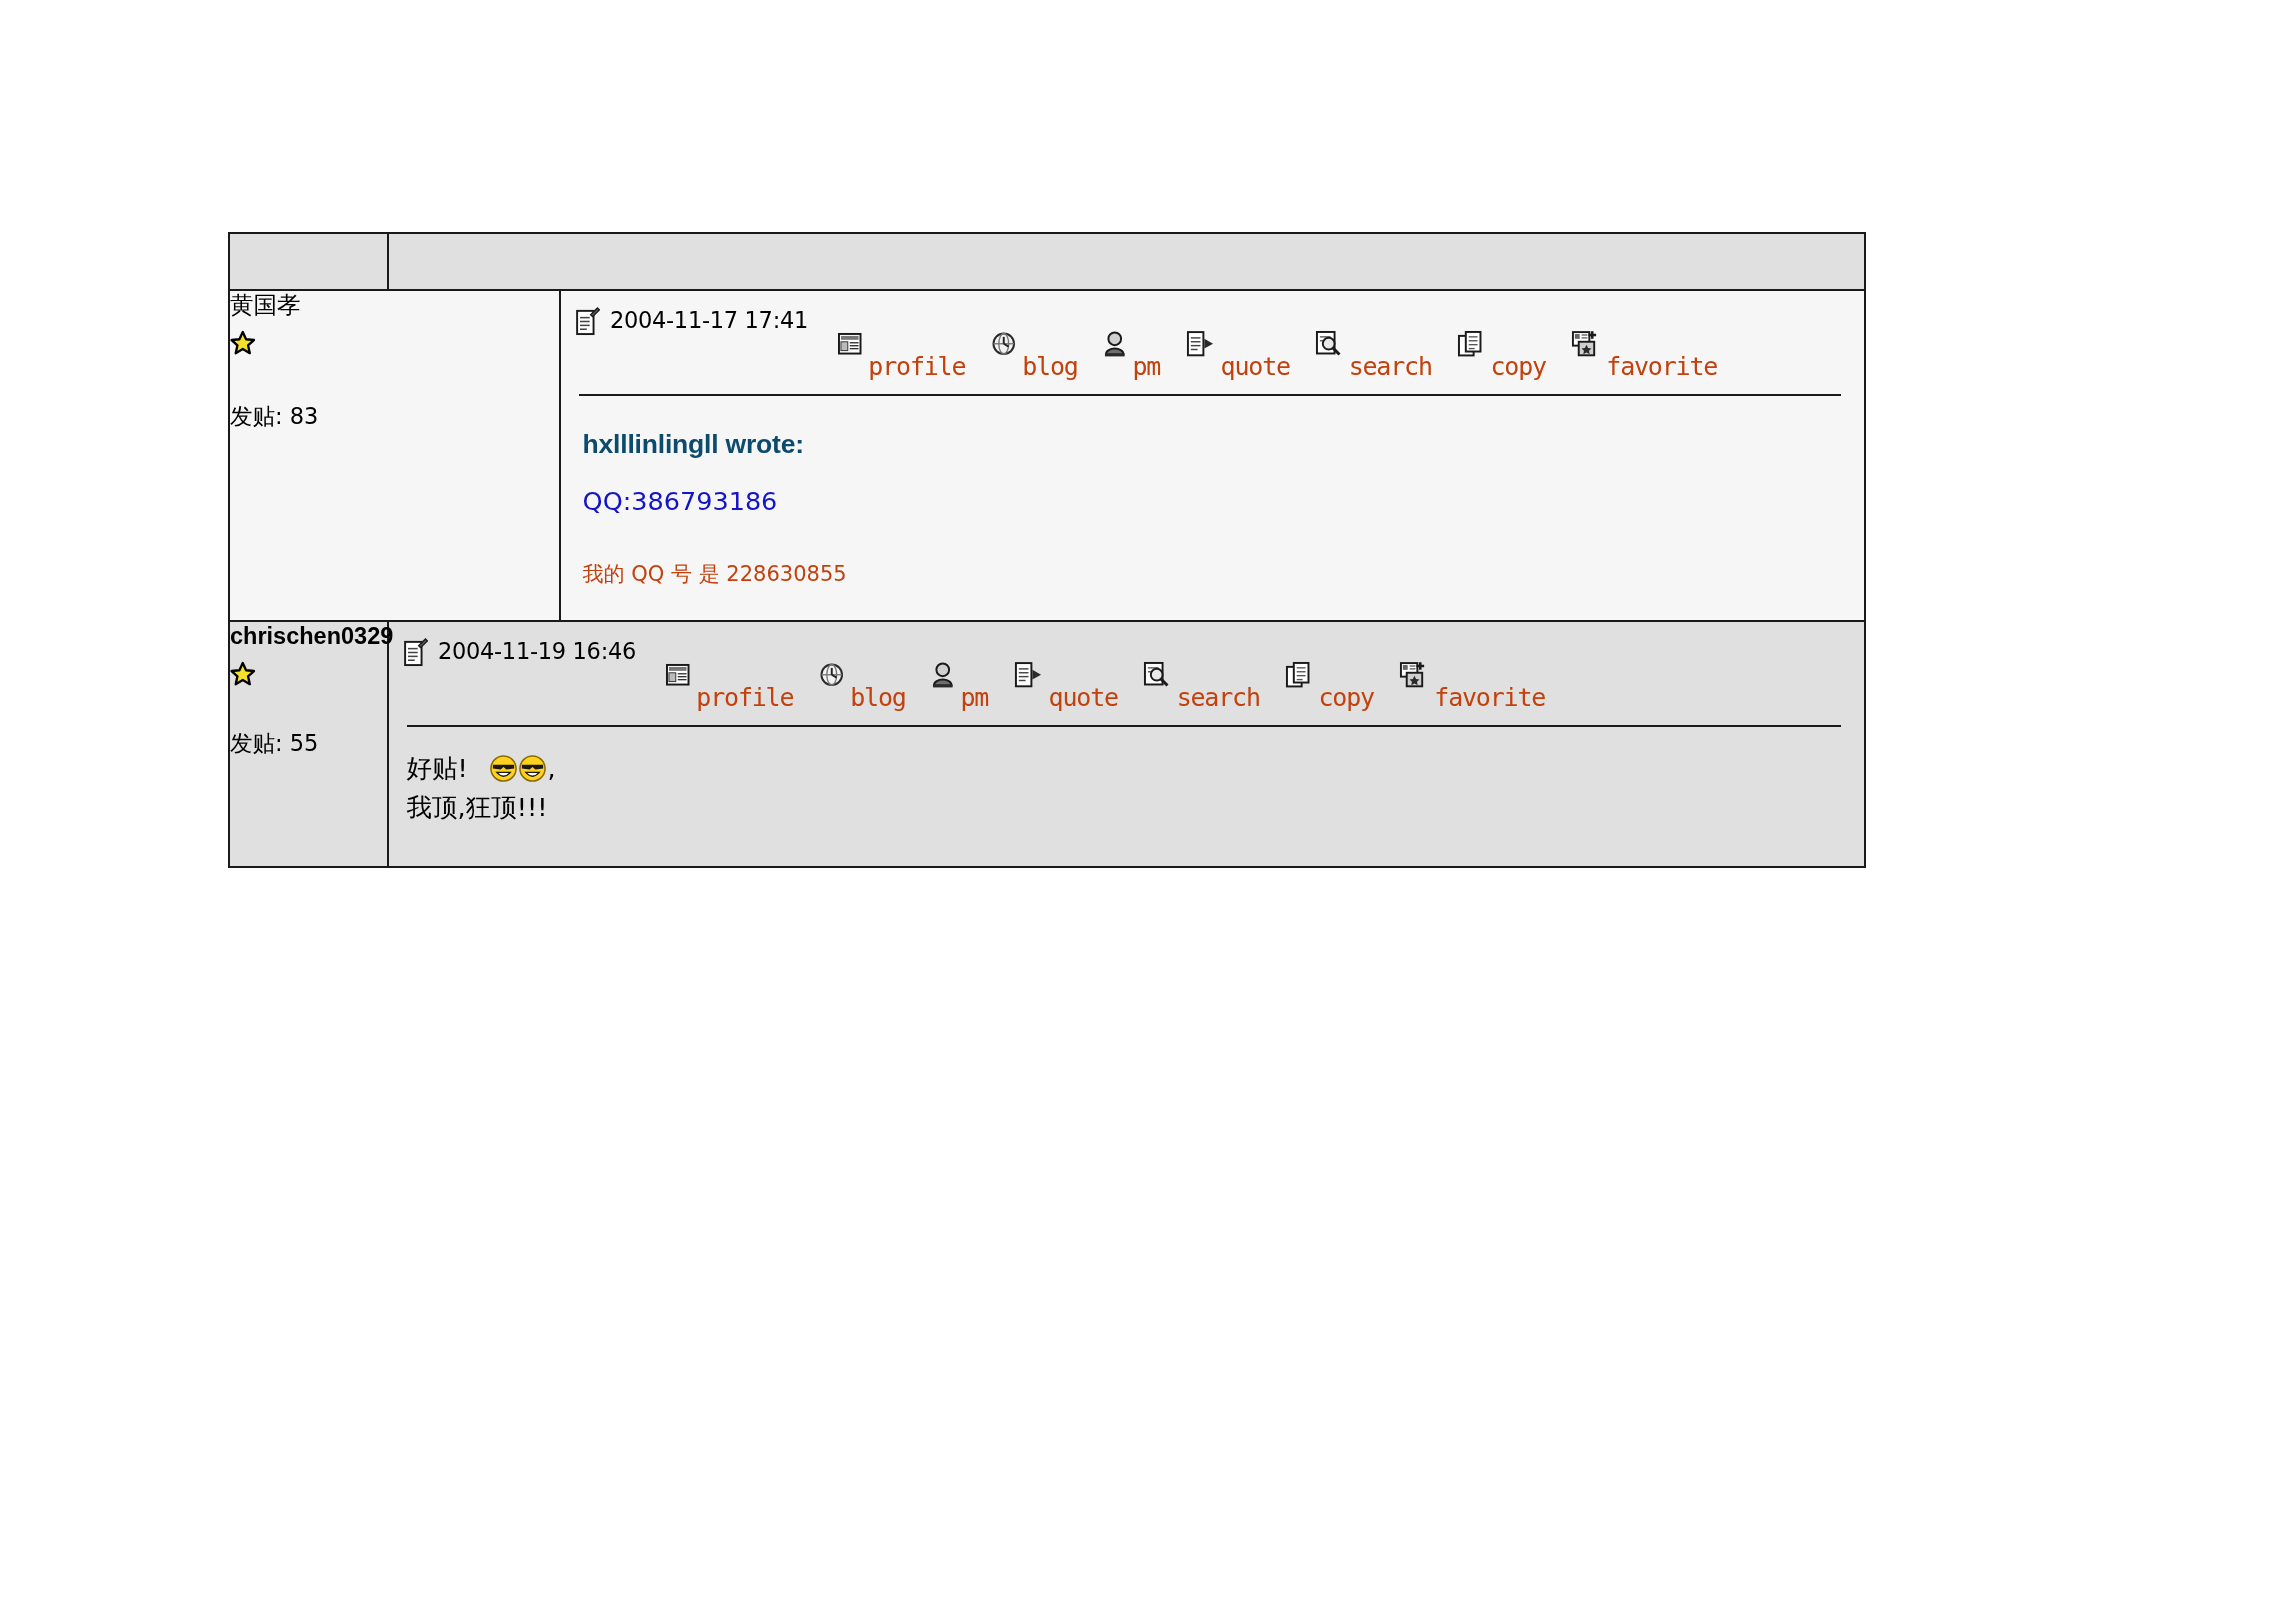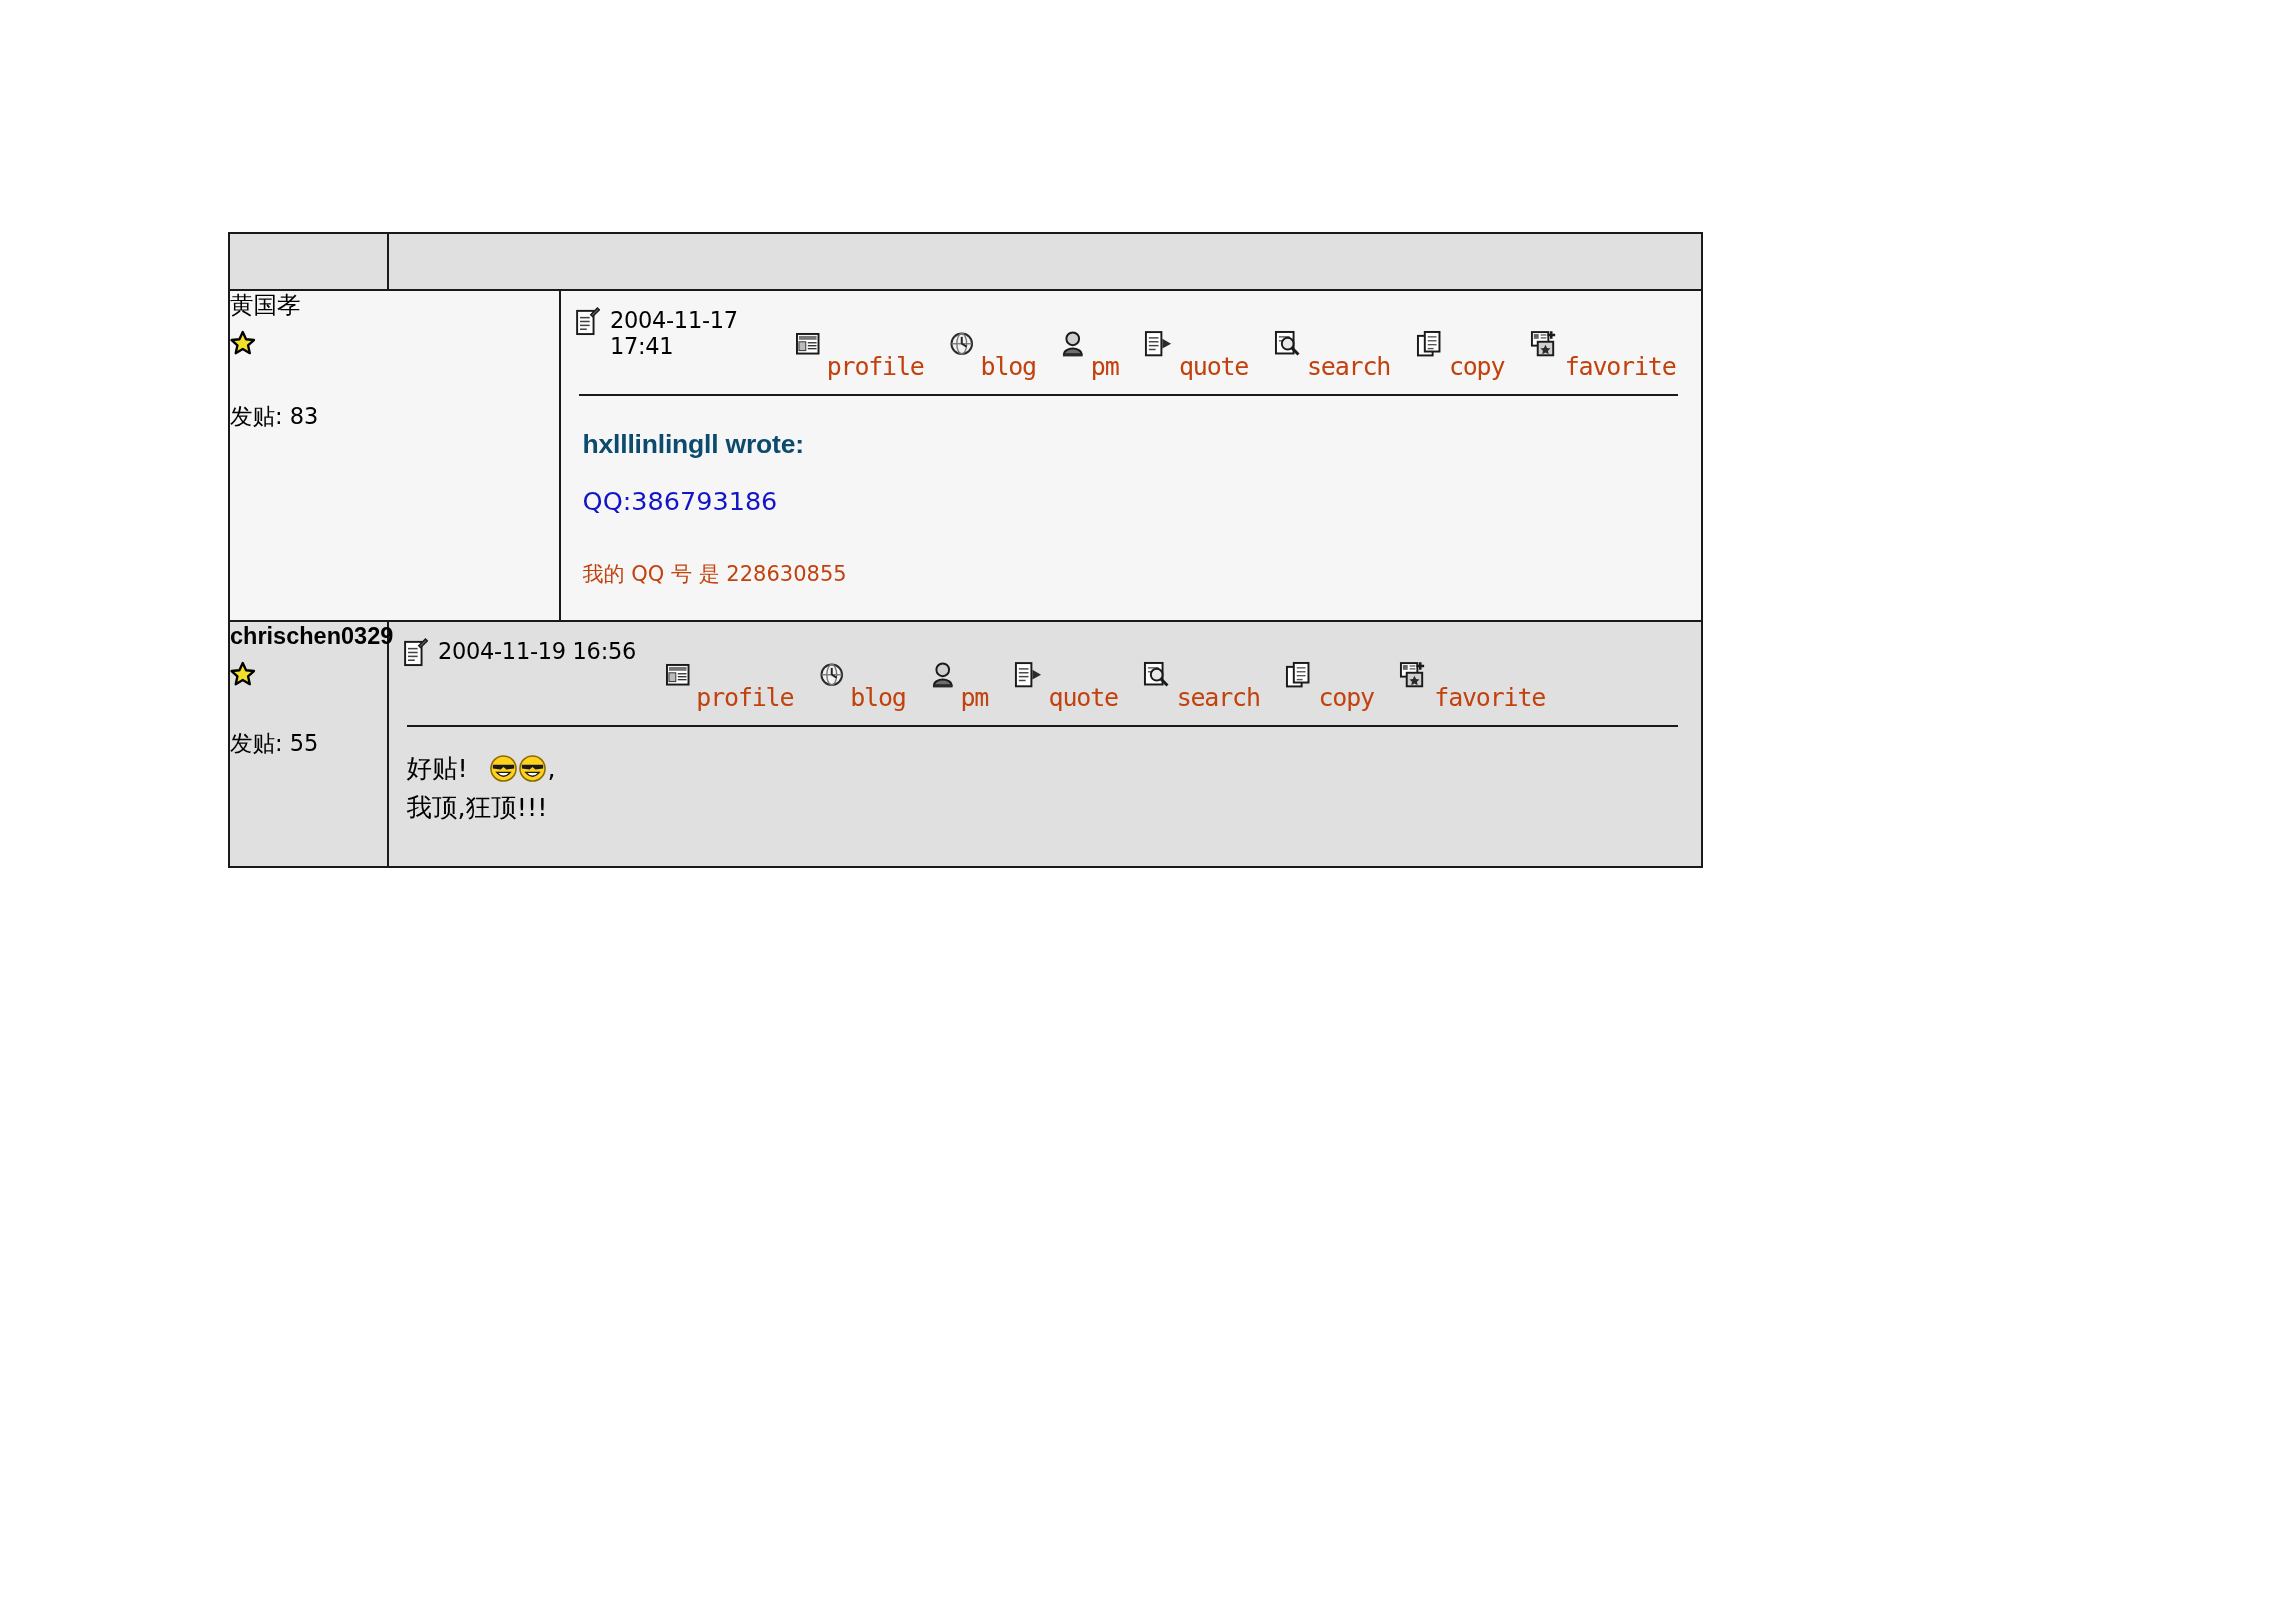--- a/index.html
+++ b/index.html
@@ -21,21 +21,21 @@
     top: 0;
     width: 2293px;
     height: 1621px;
   }
 
   
   .forum-table {
     position: absolute;
     left: 228px;
     top: 232px;
-    width: 1475px;
+    width: 1638px;
     border-collapse: collapse;
     table-layout: fixed;
   }
   .forum-table td {
     border: 2px solid #1a1a1a;
     vertical-align: top;
     padding: 0;
   }
 
   
@@ -319,21 +319,21 @@
           <span class="ico">
             <svg width="25.5" height="29" viewBox="0 0 26 30">
               <rect x="2" y="4" width="17" height="24" fill="#ffffff" stroke="#1a1a1a" stroke-width="2"></rect>
               <line x1="5" y1="11" x2="15" y2="11" stroke="#444" stroke-width="1.6"></line>
               <line x1="5" y1="15" x2="15" y2="15" stroke="#444" stroke-width="1.6"></line>
               <line x1="5" y1="19" x2="15" y2="19" stroke="#444" stroke-width="1.6"></line>
               <line x1="5" y1="23" x2="12" y2="23" stroke="#444" stroke-width="1.6"></line>
               <path d="M16 8 L23 1 L25 3 L18 10 Z" fill="#555" stroke="#1a1a1a" stroke-width="1.4"></path>
             </svg>
           </span>
-          <span class="post-date">2004-11-19 16:56</span>
+          <span class="post-date">2004-11-19 16:46</span>
 
           <span class="tb-btn">
             <span class="ico">
               <svg width="25.5" height="23.5" viewBox="0 0 26 24">
                 <rect x="2" y="2" width="22" height="20" fill="#ffffff" stroke="#1a1a1a" stroke-width="2"></rect>
                 <rect x="4" y="4" width="18" height="4" fill="#777"></rect>
                 <rect x="4" y="10" width="7" height="9" fill="#bbb" stroke="#333" stroke-width="1"></rect>
                 <line x1="13" y1="11" x2="22" y2="11" stroke="#333" stroke-width="1.4"></line>
                 <line x1="13" y1="14" x2="22" y2="14" stroke="#333" stroke-width="1.4"></line>
                 <line x1="13" y1="17" x2="22" y2="17" stroke="#333" stroke-width="1.4"></line>

